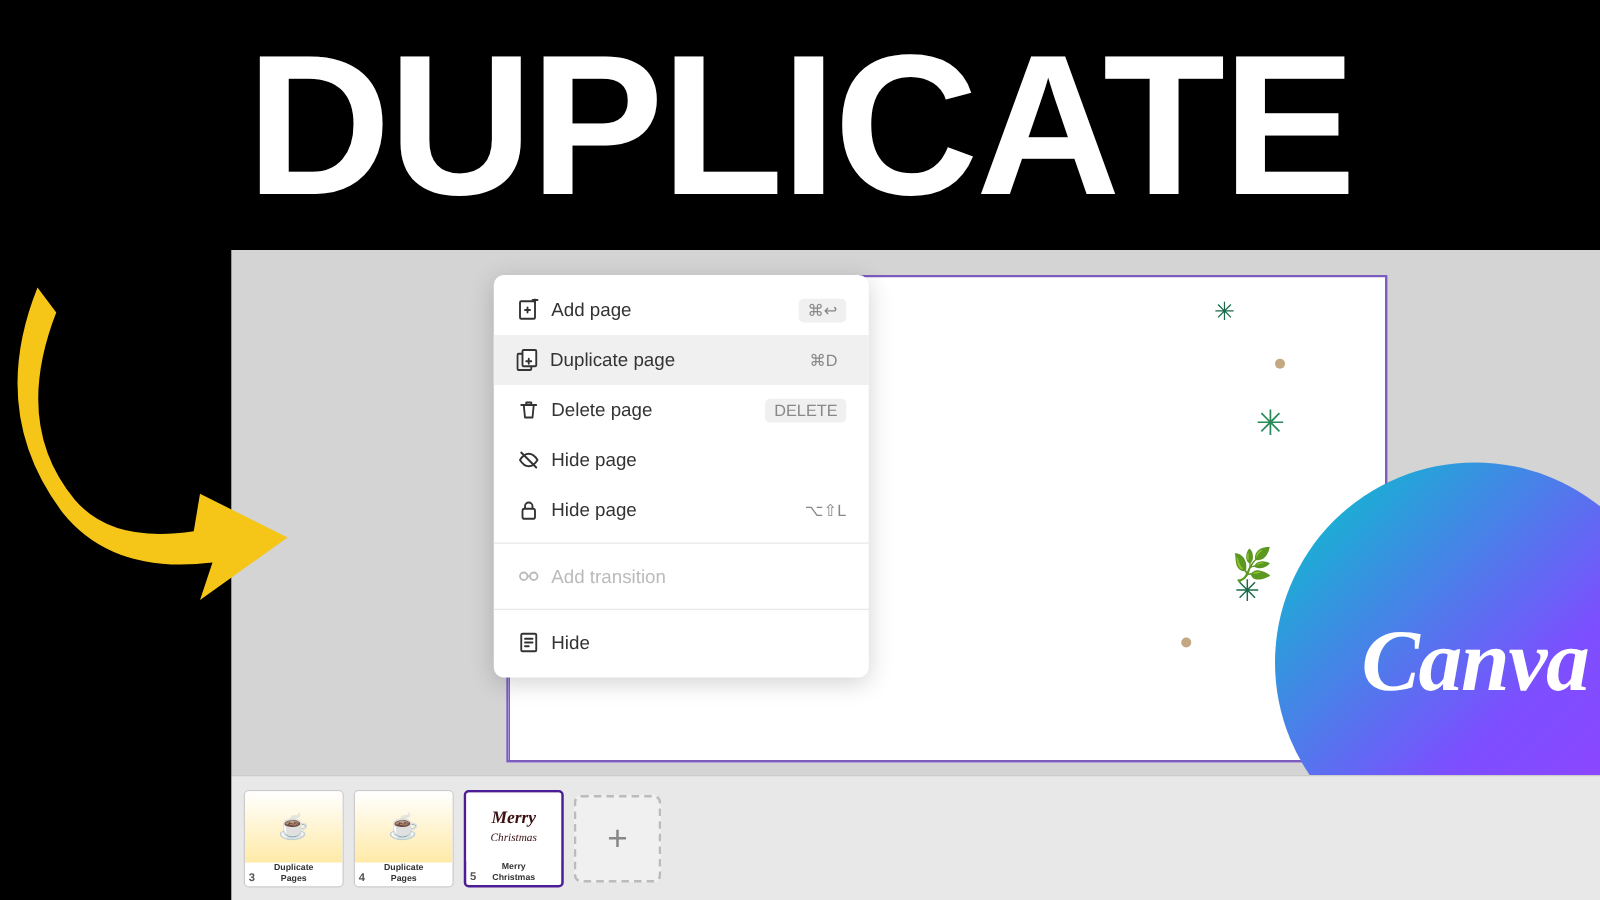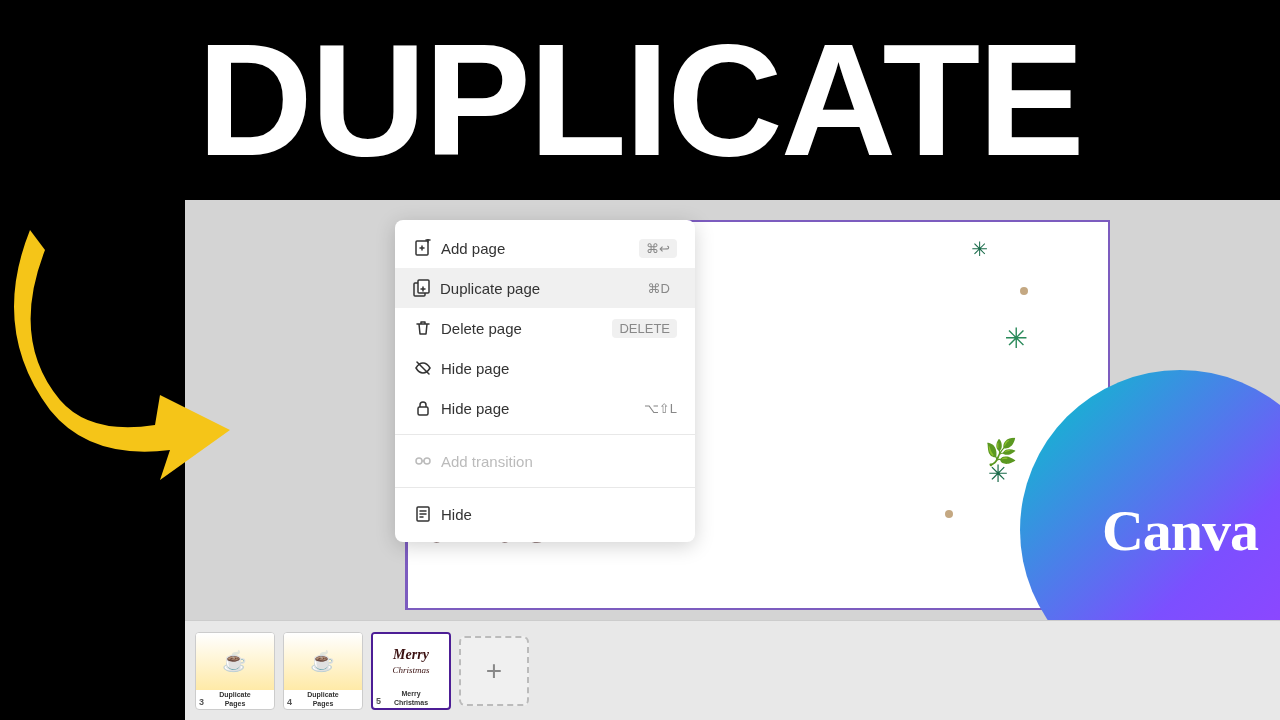--- a/index.html
+++ b/index.html
@@ -100,21 +100,22 @@
       height: 320px;
       border-radius: 50%;
       background: linear-gradient(135deg, #00c8c8 0%, #7c4fff 60%, #9b3fff 100%);
       display: flex;
       align-items: center;
       justify-content: center;
       z-index: 5;
     }
     .canva-logo-text {
       font-family: 'Georgia', serif;
-      font-size: 58px;
+      font-style: italic;
+      font-size: 70px;
       font-weight: 700;
       color: #fff;
       letter-spacing: -1px;
     }
 
     
     .context-menu {
       position: absolute;
       top: 20px;
       left: 210px;

